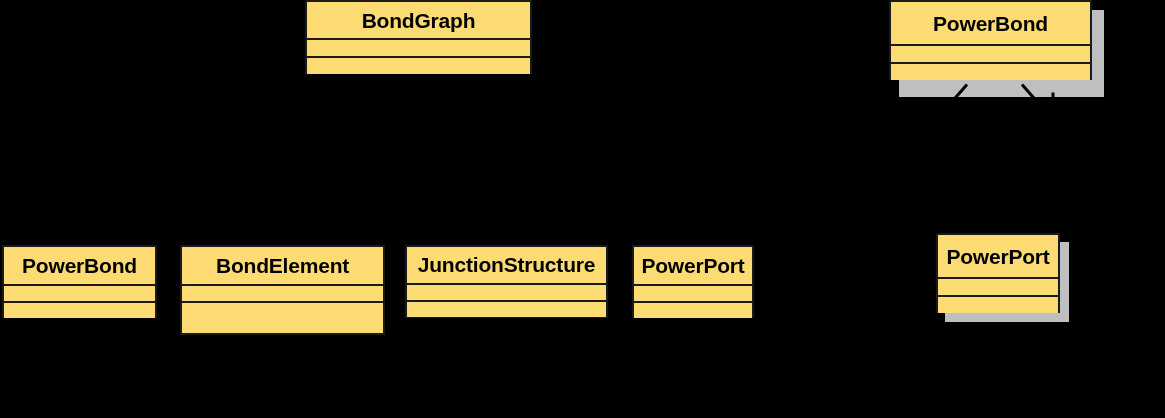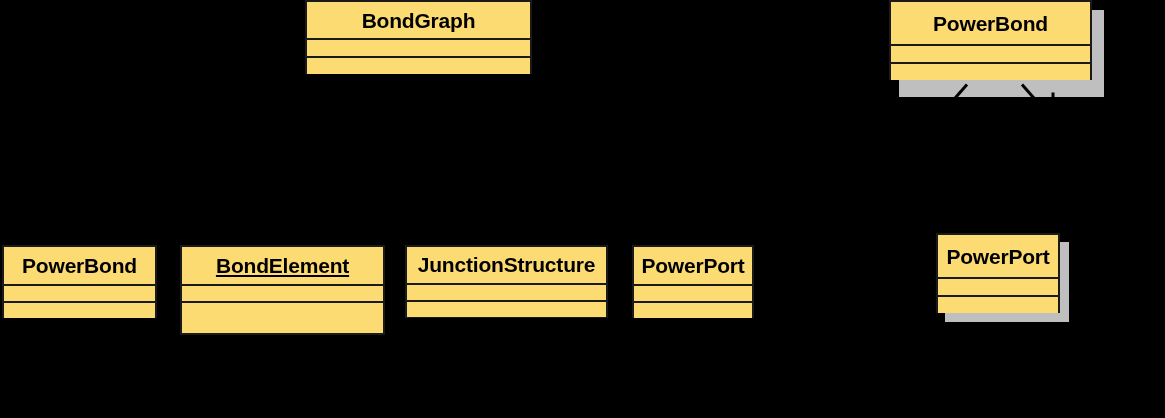--- a/index.html
+++ b/index.html
@@ -88,21 +88,21 @@
     <div class="uml-class" style="left: 889px; top: 0px; width: 203px; height: 80px;">
       <div class="uml-name" style="height: 42px;">PowerBond</div>
       <div class="uml-attrs" style="height: 18px;"></div>
       <div class="uml-ops" style="height: 18px;"></div>
     </div>
     <div class="uml-class" style="left: 2px; top: 245px; width: 155px; height: 73px;">
       <div class="uml-name" style="height: 37px;">PowerBond</div>
       <div class="uml-attrs" style="height: 17px;"></div>
       <div class="uml-ops" style="height: 17px;"></div>
     </div>
-    <div class="uml-class" style="left: 180px; top: 245px; width: 205px; height: 90px; text-decoration: underline;">
+    <div class="uml-class" style="left: 180px; top: 245px; width: 205px; height: 90px;">
       <div class="uml-name" style="height: 37px;">BondElement</div>
       <div class="uml-attrs" style="height: 17px;"></div>
       <div class="uml-ops" style="height: 17px;"></div>
     </div>
     <div class="uml-class" style="left: 405px; top: 245px; width: 203px; height: 73px; justify-content: center;">
       <div class="uml-name" style="height: 37px;">JunctionStructure</div>
       <div class="uml-attrs" style="height: 17px;"></div>
       <div class="uml-ops" style="height: 17px;"></div>
     </div>
     <div class="uml-class" style="left: 632px; top: 245px; width: 122px; height: 73px;">

